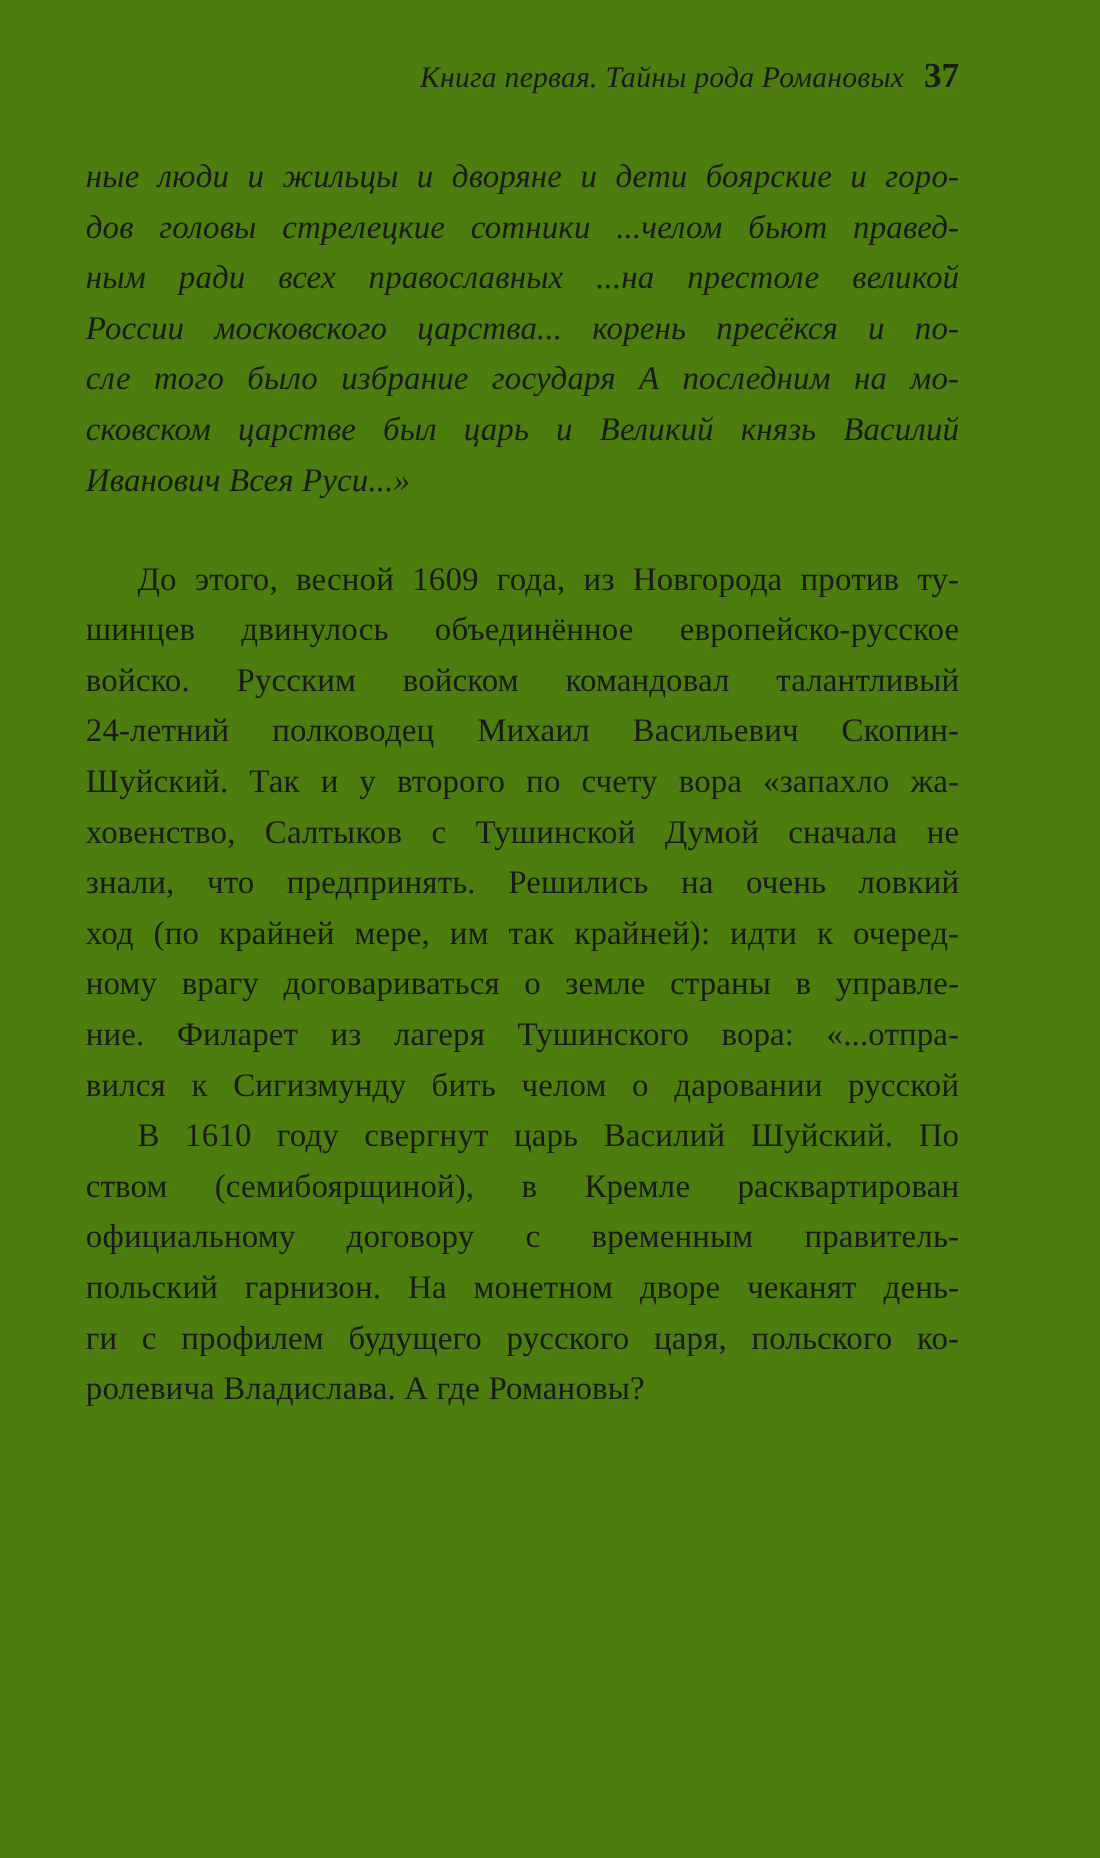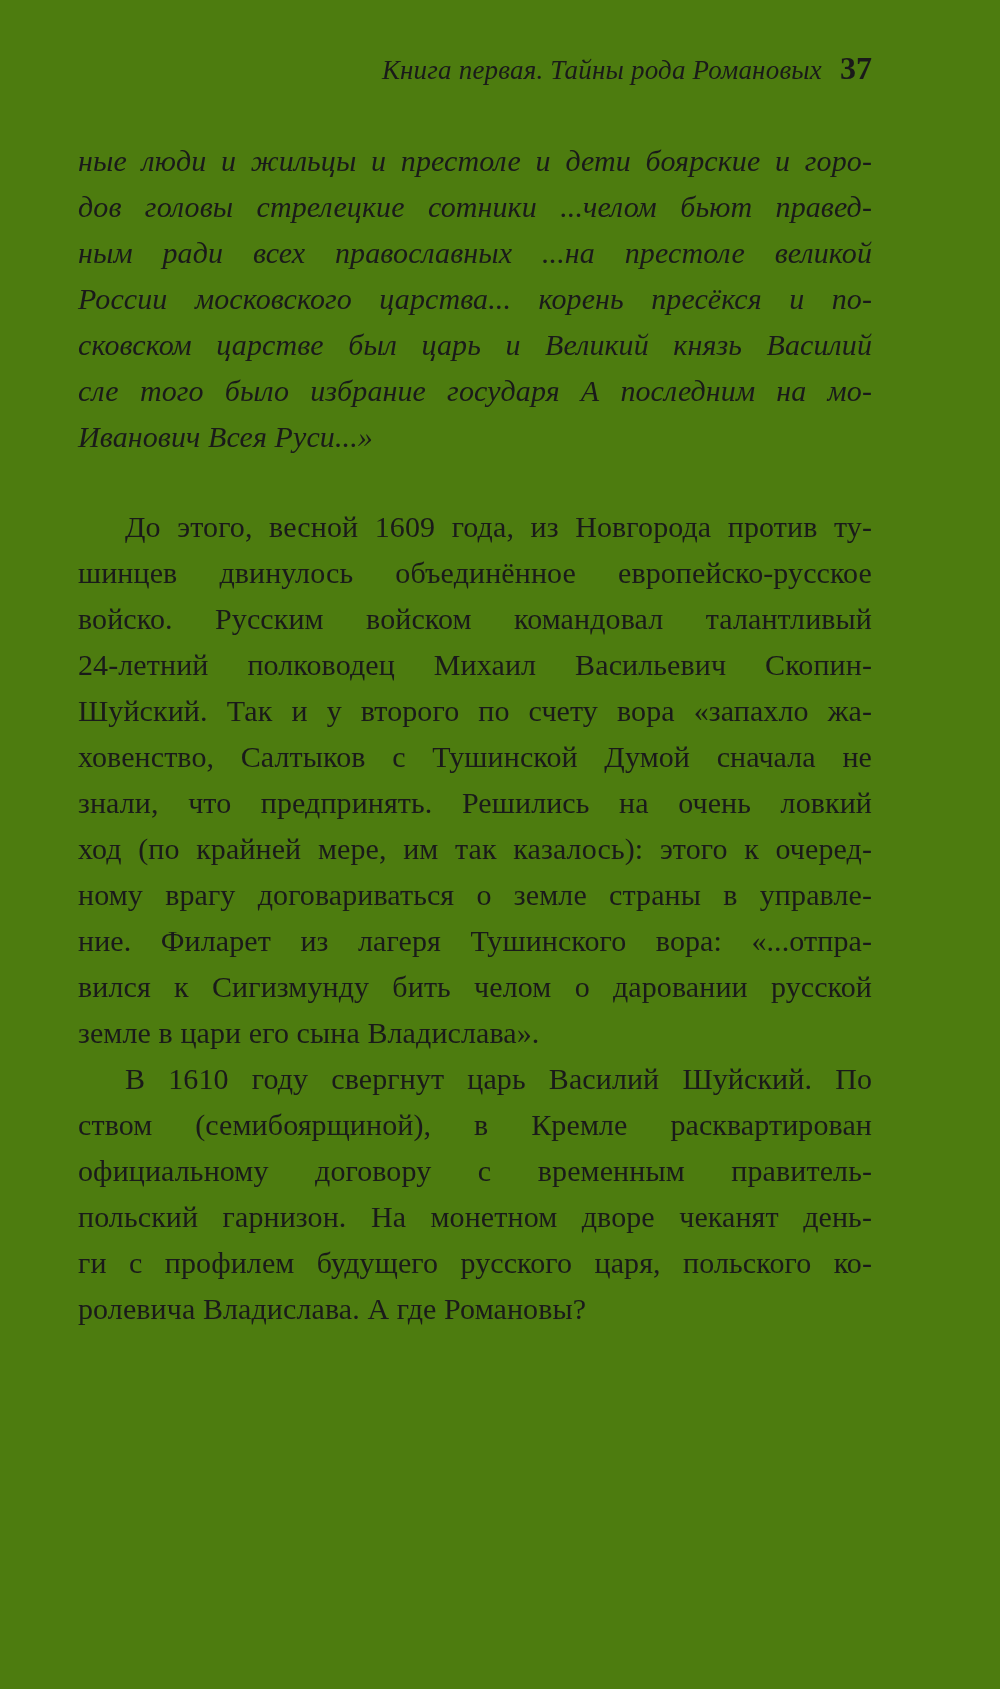--- a/index.html
+++ b/index.html
@@ -68,41 +68,40 @@
 <body>
 
 <div class="page" style="background: #4d7c0f; color: rgb(26, 26, 26);">
   <div class="text-block">
     <div class="running-header">
       <span class="running-title">Книга первая. Тайны рода Романовых</span>
       <span class="page-number">37</span>
     </div>
     <div>
         <div class="para italic-quote">
-          <div class="line fill">ные люди и жильцы и престоле и дети боярские и горо-</div>
+          <div class="line fill">ные люди и жильцы и дворяне и дети боярские и горо-</div>
           <div class="line fill">дов головы стрелецкие сотники ...челом бьют правед-</div>
           <div class="line fill">ным ради всех православных ...на престоле великой</div>
           <div class="line fill">России московского царства... корень пресёкся и по-</div>
+          <div class="line fill">сле того было избрание государя А последним на мо-</div>
           <div class="line fill">сковском царстве был царь и Великий князь Василий</div>
-          <div class="line fill">сле того было избрание государя А последним на мо-</div>
           <div class="line">Иванович Всея Руси...»</div>
         </div>
         <div class="para body">
           <div class="line fill indent">До этого, весной 1609 года, из Новгорода против ту-</div>
           <div class="line fill">шинцев двинулось объединённое европейско-русское</div>
           <div class="line fill">войско. Русским войском командовал талантливый</div>
           <div class="line fill">24-летний полководец Михаил Васильевич Скопин-</div>
           <div class="line fill">Шуйский. Так и у второго по счету вора «запахло жа-</div>
           <div class="line fill">ховенство, Салтыков с Тушинской Думой сначала не</div>
           <div class="line fill">знали, что предпринять. Решились на очень ловкий</div>
-          <div class="line fill">ход (по крайней мере, им так казалось): этого к очеред-</div>
+          <div class="line fill">ход (по крайней мере, им так крайней): идти к очеред-</div>
           <div class="line fill">ному врагу договариваться о земле страны в управле-</div>
           <div class="line fill">ние. Филарет из лагеря Тушинского вора: «...отпра-</div>
           <div class="line fill">вился к Сигизмунду бить челом о даровании русской</div>
-          <div class="line">земле в цари его сына Владислава».</div>
         </div>
         <div class="para body">
           <div class="line fill indent">В 1610 году свергнут царь Василий Шуйский. По</div>
           <div class="line fill">ством (семибоярщиной), в Кремле расквартирован</div>
           <div class="line fill">официальному договору с временным правитель-</div>
           <div class="line fill">польский гарнизон. На монетном дворе чеканят день-</div>
           <div class="line fill">ги с профилем будущего русского царя, польского ко-</div>
           <div class="line">ролевича Владислава. А где Романовы?</div>
         </div>
       </div>

